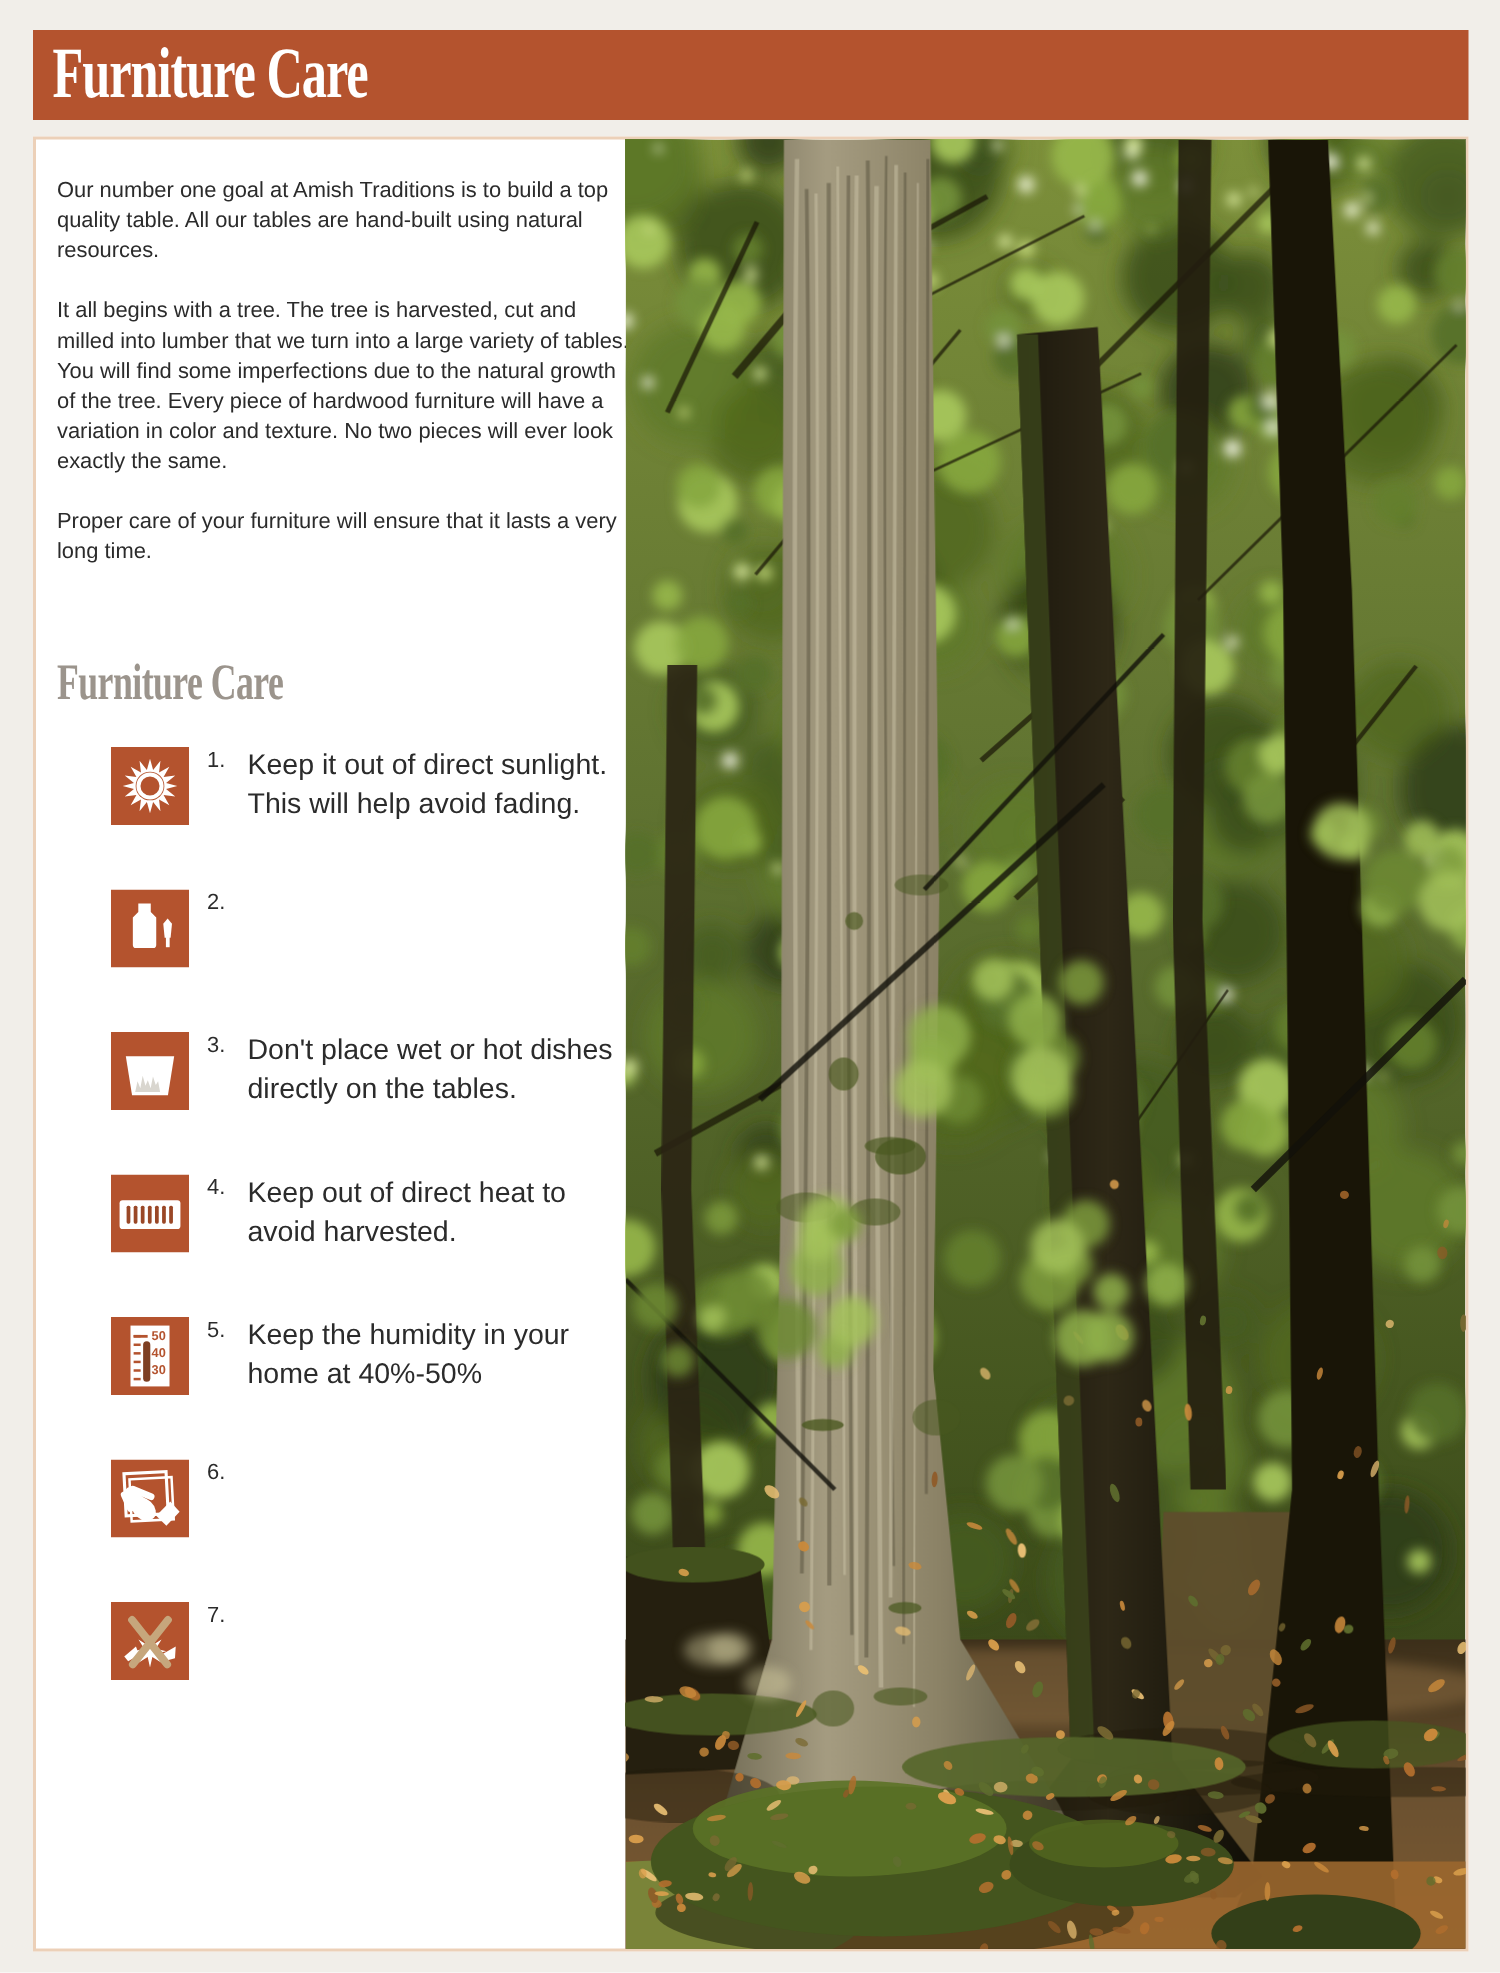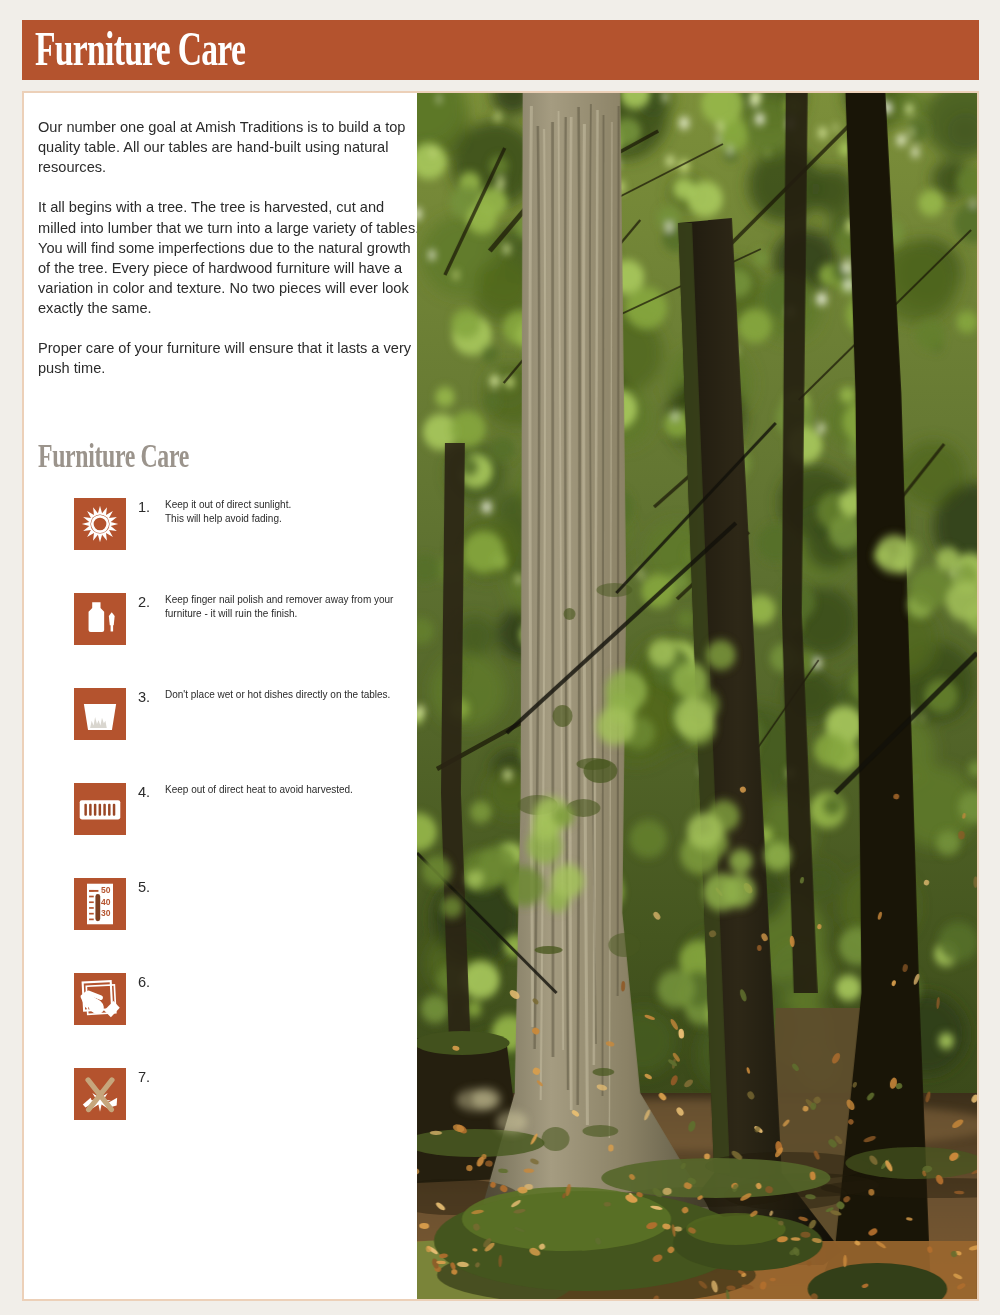--- a/index.html
+++ b/index.html
@@ -39,36 +39,36 @@
     font-family:"Liberation Serif",serif;font-weight:700;
     font-size:34px;line-height:38px;color:#9b948c;
     transform:scaleX(.70);transform-origin:left center;
     white-space:nowrap;letter-spacing:-.5px;
   }
   .care-list{margin-top:23px;}
   .care-row{display:flex;align-items:flex-start;padding-left:4px;margin-bottom:43px;}
   .icon-box{width:52px;height:52px;flex:0 0 52px;padding-left:32px;}
   .icon-box svg{width:52px;height:52px;display:block;}
   .care-num{margin-left:12px;flex:0 0 27px;font-size:14.6px;line-height:1.34;}
-  .care-text{width:268px;font-size:10px;line-height:1.34;white-space:pre-line;}
+  .care-text{width:268px;font-size:19px;line-height:1.34;white-space:pre-line;}
 </style>
 </head>
 <body>
 
 <div class="banner">
   <div class="banner-title">Furniture Care</div>
 </div>
 
 <div class="content-box">
 
   <div class="left-col">
     <div class="intro">
       <p>Our number one goal at Amish Traditions is to build a top quality table. All our tables are hand-built using natural resources.</p>
       <p>It all begins with a tree. The tree is harvested, cut and milled into lumber that we turn into a large variety of tables. You will find some imperfections due to the natural growth of the tree. Every piece of hardwood furniture will have a variation in color and texture. No two pieces will ever look exactly the same.</p>
-      <p>Proper care of your furniture will ensure that it lasts a very push time.</p>
+      <p>Proper care of your furniture will ensure that it lasts a very long time.</p>
     </div>
     <h2 class="section-title">Furniture Care</h2>
     <div class="care-list" id="care-list">
         <div class="care-row">
           <span class="icon-box">
             <svg viewBox="0 0 50 50">
               <rect width="50" height="50" fill="#b4532e"></rect>
               <polygon points="25.0,7.5 27.0,14.7 31.7,8.8 30.8,16.3 37.4,12.6 33.7,19.2 41.2,18.3 35.3,23.0 42.5,25.0 35.3,27.0 41.2,31.7 33.7,30.8 37.4,37.4 30.8,33.7 31.7,41.2 27.0,35.3 25.0,42.5 23.0,35.3 18.3,41.2 19.2,33.7 12.6,37.4 16.3,30.8 8.8,31.7 14.7,27.0 7.5,25.0 14.7,23.0 8.8,18.3 16.3,19.2 12.6,12.6 19.2,16.3 18.3,8.8 23.0,14.7" fill="#fff"></polygon>
               <circle cx="25" cy="25" r="9.2" fill="#b4532e"></circle>
               <circle cx="25" cy="25" r="7.4" fill="none" stroke="#fff" stroke-width="2.6"></circle>
@@ -81,21 +81,20 @@
         <div class="care-row">
           <span class="icon-box">
             <svg viewBox="0 0 50 50">
               <rect width="50" height="50" fill="#b4532e"></rect>
               <path d="M17.5 9 h8 v5.5 l3.5 3.5 v17.5 q0 2 -2 2 h-11 q-2 0 -2 -2 V18 l3.5 -3.5 z" fill="#fff"></path>
        <path d="M33.5 22 l2.8 -3.4 2.8 3.4 -0.9 9 h-3.8 z" fill="#fff"></path>
               <rect x="35.2" y="30.5" width="2.4" height="6.5" fill="#fff"></rect>
             </svg>
           </span>
           <span class="care-num">2.</span>
-          <span class="care-text">Keep finger nail polish and remover away from your furniture - it will ruin the finish.</span>
         </div>
         <div class="care-row">
           <span class="icon-box">
             <svg viewBox="0 0 50 50">
               <rect width="50" height="50" fill="#b4532e"></rect>
               <path d="M9.5 15.5 H40.5 L36.5 40.5 H13.5 Z" fill="#fff"></path>
        <path d="M15.5 38.5 l1.5 -7 1.8 4.5 1.5 -8 1.8 6.5 1.5 -3.5 1.8 5 1.5 -7.5 1.8 5.5 1.5 -2.5 1.3 7 z" fill="#d9d6cf"></path>
             </svg>
           </span>
           <span class="care-num">3.</span>
@@ -130,20 +129,21 @@
               <rect x="14.5" y="33.5" width="4.5" height="1.6" fill="#b4532e"></rect>
               <rect x="14.5" y="39" width="4.5" height="1.6" fill="#b4532e"></rect>
               <rect x="14.5" y="11.5" width="9" height="1.8" fill="#b4532e"></rect>
               <text x="26" y="14.8" font-size="8.2" font-weight="bold" font-family="Liberation Sans, sans-serif" fill="#b4532e">50</text>
               <text x="26" y="25.8" font-size="8.2" font-weight="bold" font-family="Liberation Sans, sans-serif" fill="#b4532e">40</text>
               <text x="26" y="36.8" font-size="8.2" font-weight="bold" font-family="Liberation Sans, sans-serif" fill="#b4532e">30</text>
               <rect x="20.6" y="15.5" width="4.6" height="26" rx="2.3" fill="#7e3f22"></rect>
             </svg>
           </span>
           <span class="care-num">5.</span>
+          <span class="care-text">Keep the humidity in your home at 40%-50%</span>
         </div>
         <div class="care-row">
           <span class="icon-box">
             <svg viewBox="0 0 50 50">
               <rect width="50" height="50" fill="#b4532e"></rect>
               <g fill="none" stroke="#fff">
                 <rect x="9" y="8.5" width="27" height="27" stroke-width="2" transform="rotate(-3 22 22)"></rect>
                 <rect x="12.5" y="12" width="27" height="27" stroke-width="1.6" transform="rotate(-3 26 25)"></rect>
               </g>
        <polygon points="29,36 38,27 44,33.5 35.5,42.5" fill="#fff"></polygon>

